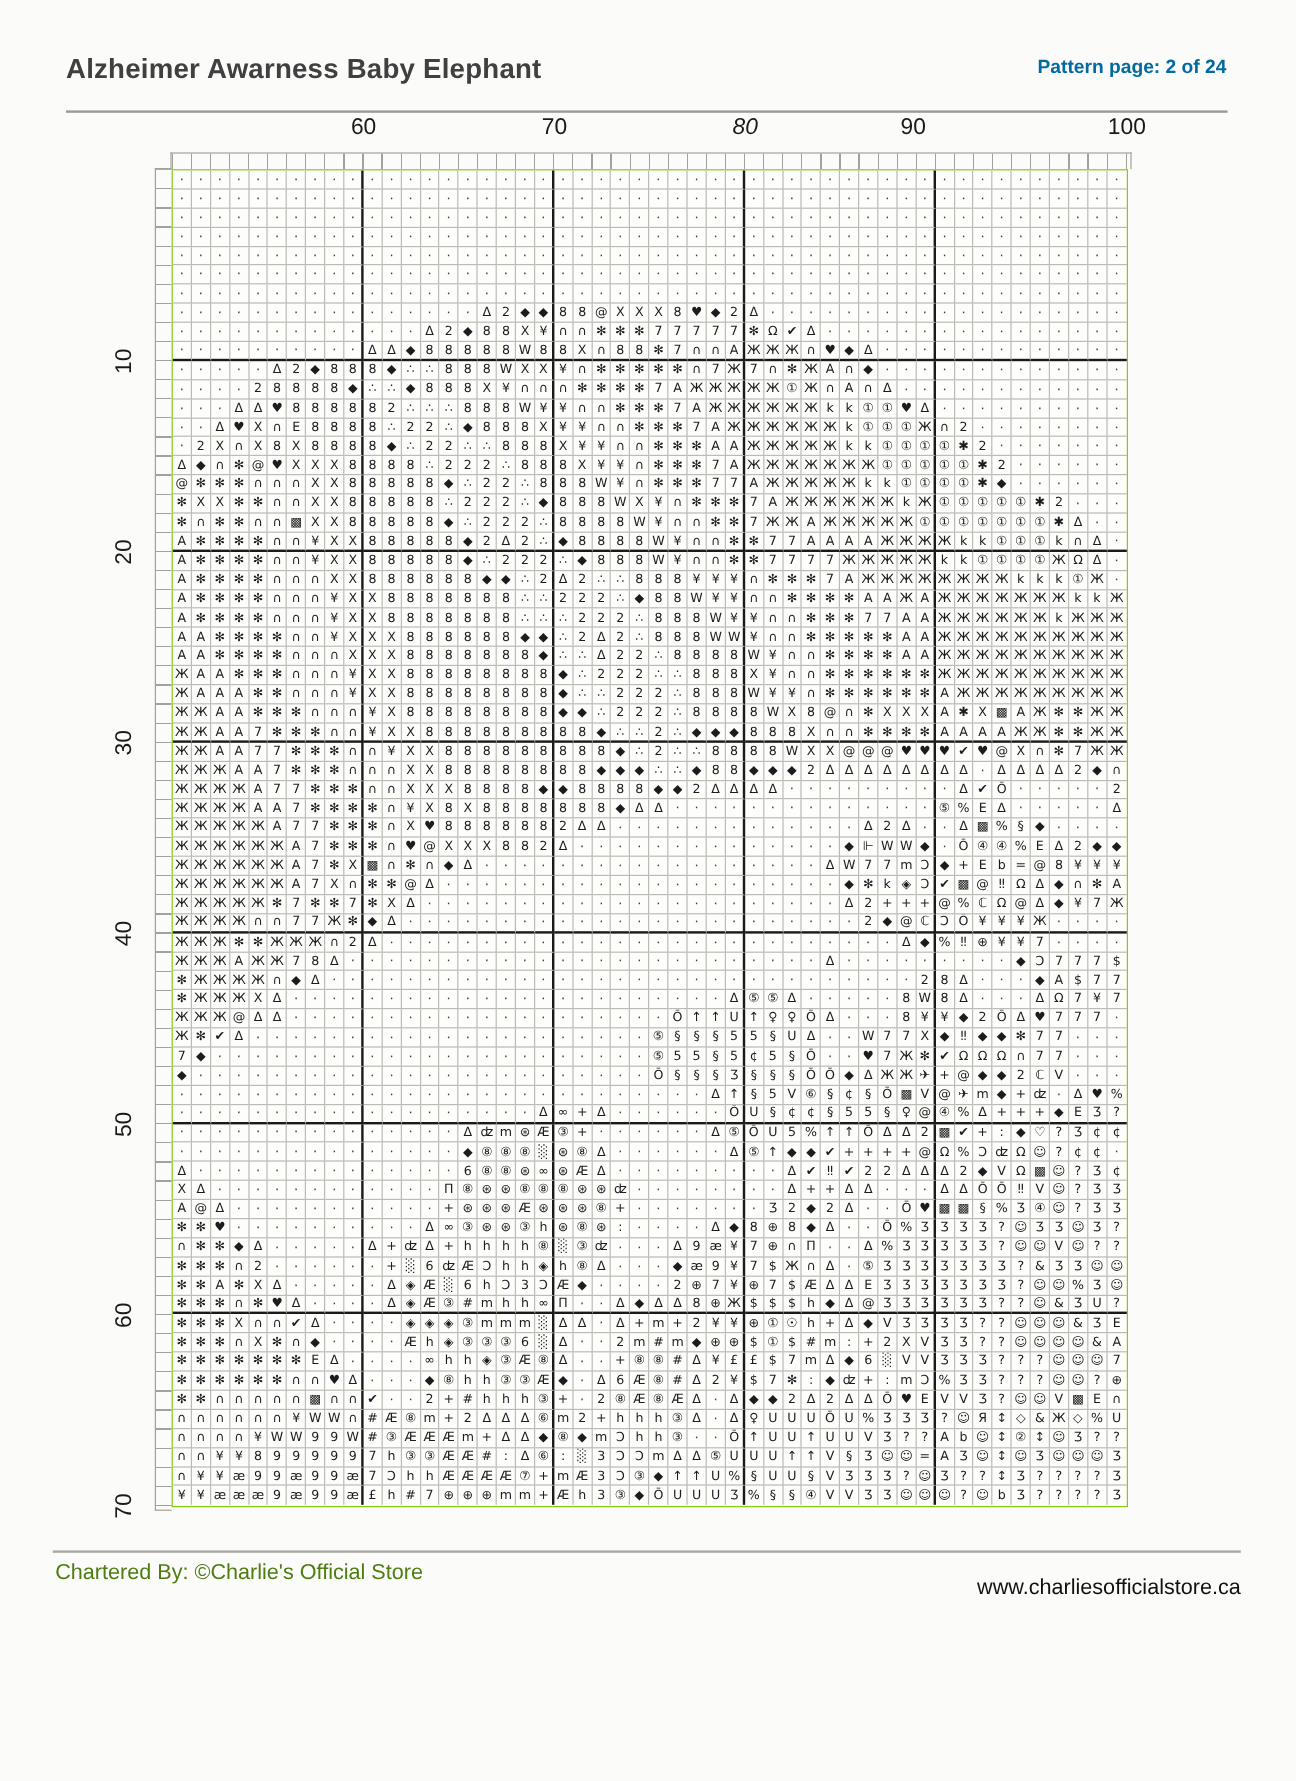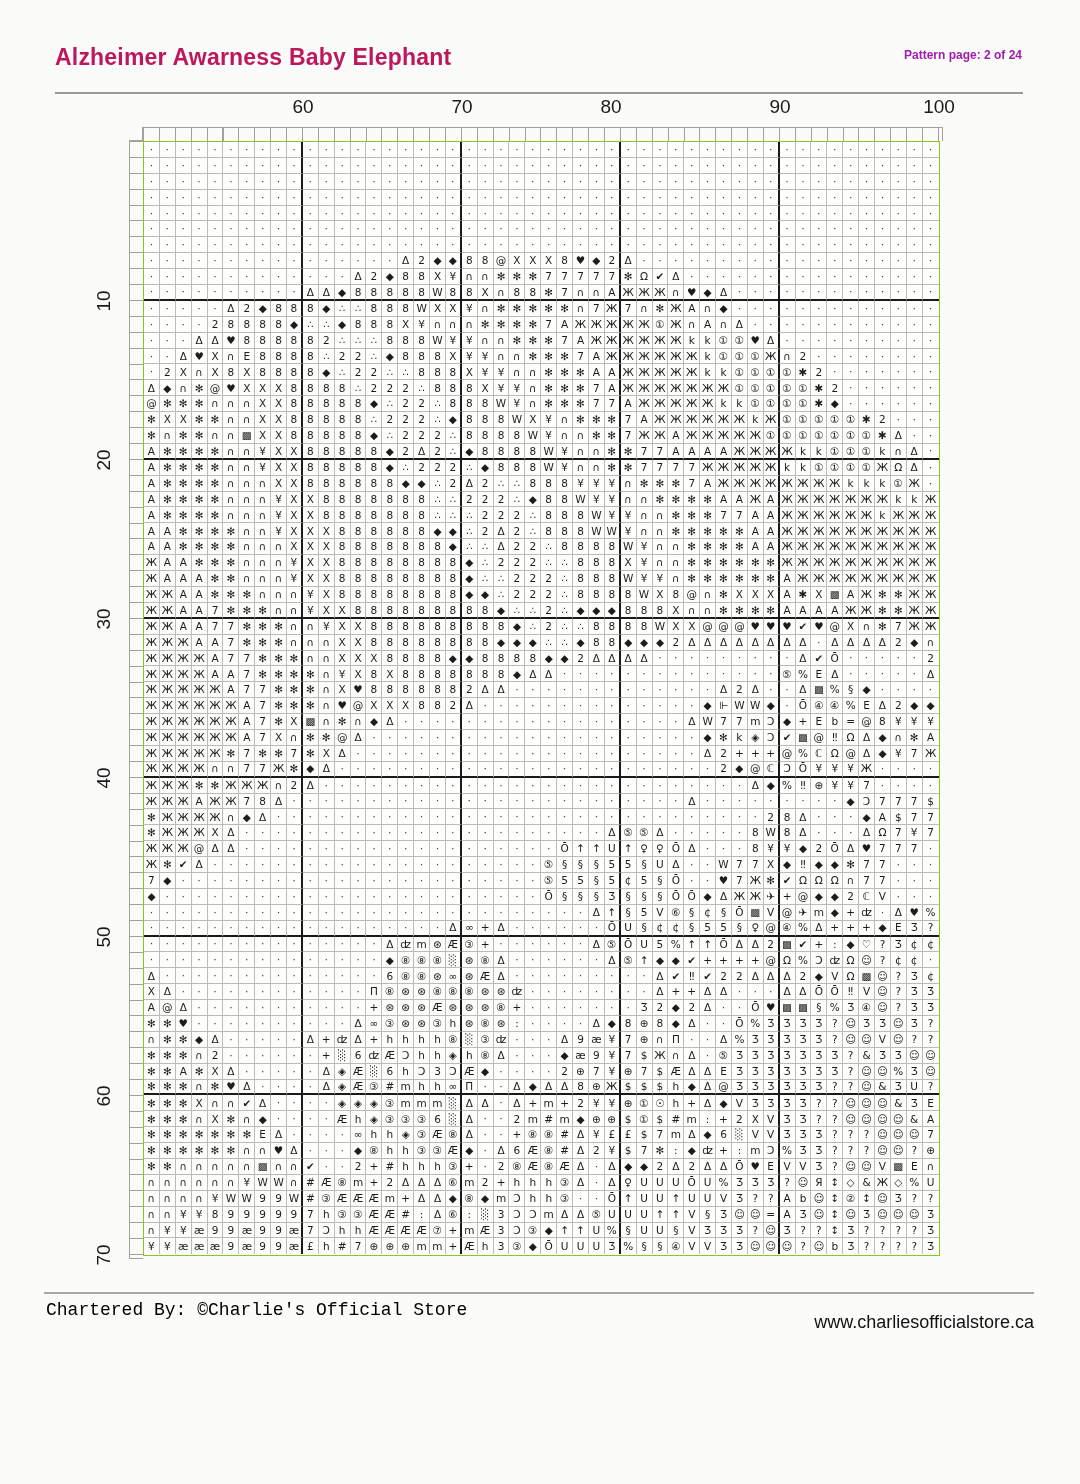--- a/index.html
+++ b/index.html
@@ -1,20 +1,20 @@
 <!DOCTYPE html>
 <html><head>
 <meta charset="utf-8">
 <style>
   html,body{margin:0;padding:0;}
   body{width:1080px;height:1484px;background:#e8e8e6;font-family:"Liberation Sans",sans-serif;}
   .page{position:relative;width:1080px;height:1484px;background:#fbfbf9;overflow:hidden;}
 
-  .title{position:absolute;left:55px;top:44px;font-size:23px;font-weight:bold;color:#be185d;letter-spacing:.2px;}
-  .pagelabel{position:absolute;right:58px;top:48px;font-size:12px;font-weight:bold;color:#a21caf;}
+  .title{position:absolute;left:55px;top:44px;font-size:23px;font-weight:bold;color:#404040;letter-spacing:.2px;}
+  .pagelabel{position:absolute;right:58px;top:48px;font-size:16px;font-weight:bold;color:#0369a1;}
   .hr-top{position:absolute;left:55px;top:92px;width:968px;height:2px;background:#9b9b95;}
 
   .gridwrap{position:absolute;left:143px;top:141px;width:795px;height:1113px;border:1px solid #84cc16;box-sizing:content-box;background:#fdfdfb;}
 
   .ruler-top{position:absolute;left:-2px;top:-15px;width:799px;height:13px;
     border:1px solid #a2a29a;border-bottom:none;
     background:repeating-linear-gradient(90deg,#a2a29a 0,#a2a29a 1px,transparent 1px,transparent 15.9px);}
   .ruler-left{position:absolute;left:-15px;top:-2px;width:13px;height:1117px;
     border:1px solid #a2a29a;border-right:none;
     background:repeating-linear-gradient(180deg,#a2a29a 0,#a2a29a 1px,transparent 1px,transparent 15.9px);}
@@ -26,40 +26,40 @@
   .c{box-sizing:border-box;border-right:1px solid #bcbcb4;border-bottom:1px solid #bcbcb4;
      display:flex;align-items:center;justify-content:center;
      font-family:"DejaVu Sans",sans-serif;font-size:10.5px;line-height:1;color:#1c1c1c;overflow:hidden;}
   .c.br{border-right:2px solid #1a1a1a;}
   .c.bb{border-bottom:2px solid #1a1a1a;}
   .c.lastcol{border-right:none;}
   .c.lastrow{border-bottom:none;}
   .c.dot{font-size:11px;color:#3c3c3c;}
 
   .hr-bottom{position:absolute;left:44px;top:1292px;width:990px;height:2px;background:#a9a9a2;}
-  .credit{position:absolute;left:46px;top:1300px;font-size:18px;color:#000000;font-family:Liberation Mono, monospace;}
+  .credit{position:absolute;left:46px;top:1300px;font-size:18px;color:#4d7c0f;}
   .siteurl{position:absolute;right:46px;top:1312px;font-size:18px;color:#111;}
 </style>
 </head>
 <body>
 
 <div class="page">
 
   <div class="title">Alzheimer Awarness Baby Elephant</div>
   <div class="pagelabel">Pattern page: 2 of 24</div>
   <div class="hr-top"></div>
 
   <div class="gridwrap">
     <div class="ruler-top"></div>
     <div class="ruler-left"></div>
     <div id="topLabels">
         <div class="axis-top-label" style="left: 159px;">60</div>
         <div class="axis-top-label" style="left: 318px;">70</div>
-        <div class="axis-top-label" style="left: 467px;">80</div>
-        <div class="axis-top-label" style="left: 636px;">90</div>
+        <div class="axis-top-label" style="left: 477px; font-style: italic;">80</div>
+        <div class="axis-top-label" style="left: 617px;">90</div>
         <div class="axis-top-label" style="left: 795px; text-align: center;">100</div>
       </div>
     <div id="leftLabels">
         <div class="axis-left-label" style="top: 159px;">10</div>
         <div class="axis-left-label" style="top: 318px;">20</div>
         <div class="axis-left-label" style="top: 477px;">30</div>
         <div class="axis-left-label" style="top: 636px;">40</div>
         <div class="axis-left-label" style="top: 795px;">50</div>
         <div class="axis-left-label" style="top: 954px;">60</div>
         <div class="axis-left-label" style="top: 1113px;">70</div>

